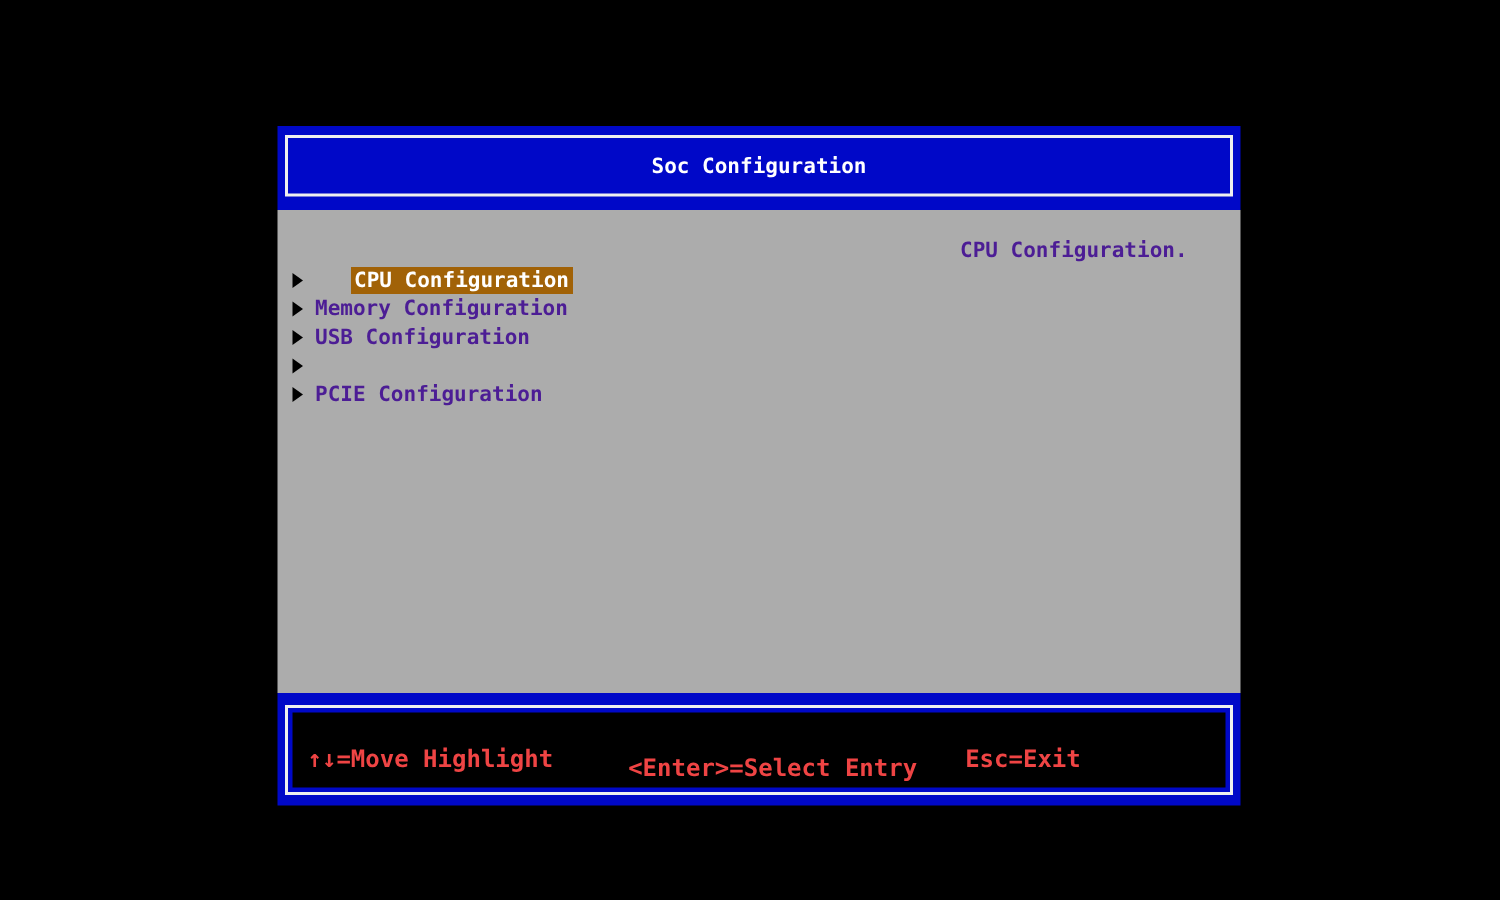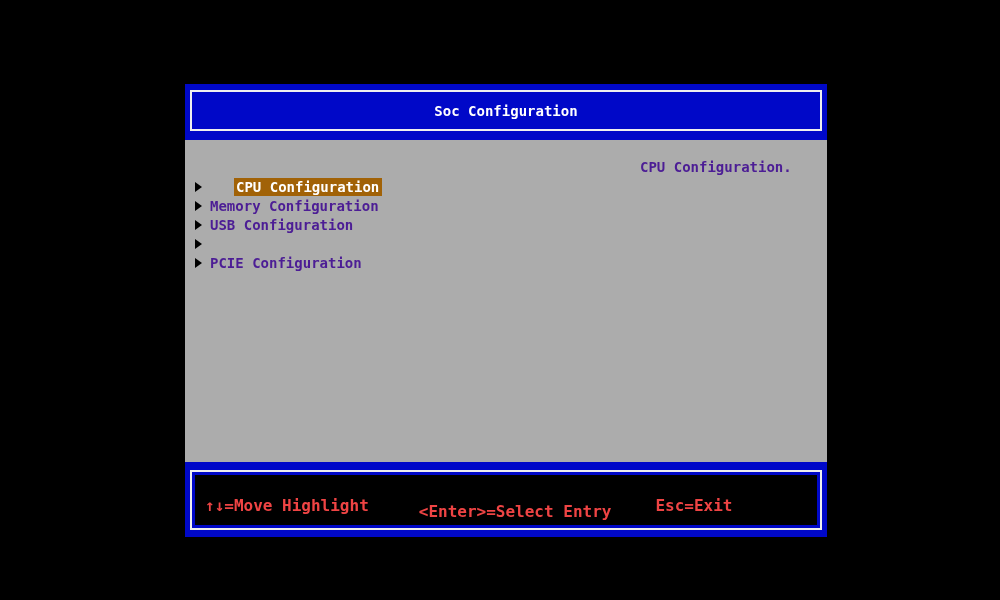--- a/index.html
+++ b/index.html
@@ -121,21 +121,21 @@
     padding-top: 10px;
   }
   .keyhint {
     color: #ef4444;
     font-size: 16px;
     font-weight: bold;
     white-space: pre;
   }
   .keyhint.k1 { margin-left: 0; }
   .keyhint.k2 { margin-left: 50px; margin-top: 12px; }
-  .keyhint.k3 { margin-left: 44px; }
+  .keyhint.k3 { margin-left: 32px; }
 </style>
 </head>
 <body>
 
 <div class="screen">
   <div class="bios-window">
 
     <div class="titlebar">
       <div class="titlebox">
         <span class="title-text">Soc Configuration</span>

